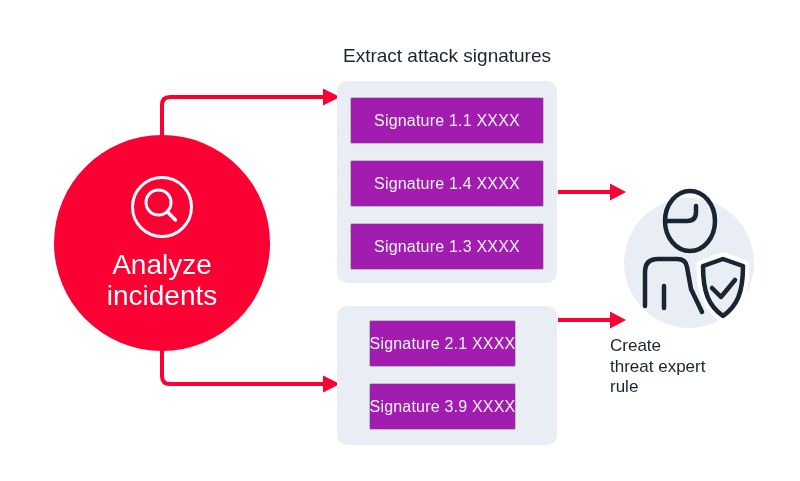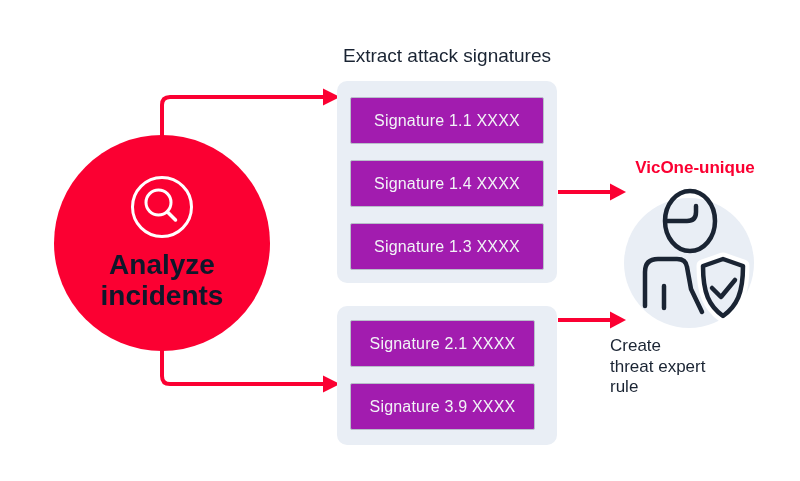--- a/index.html
+++ b/index.html
@@ -28,23 +28,23 @@
     width: 216px; height: 216px;
     border-radius: 50%;
     background: #fb0032;
     display: flex;
     flex-direction: column;
     align-items: center;
     justify-content: center;
   }
   .analyze-circle svg { margin-bottom: 10px; }
   .analyze-label {
-    color: #0f172a;
+    color: #ffffff;
     font-size: 28px;
-    font-weight: 700;
+    font-weight: 400;
     line-height: 1.1;
     text-align: center;
     white-space: pre-line;
   }
   
   .sig-title {
     position: absolute;
     left: 297px; top: 45px;
     width: 300px;
     text-align: center;
@@ -58,21 +58,21 @@
     left: 337px;
     width: 220px;
     background: #e9eef5;
     border-radius: 10px;
     box-sizing: border-box;
     display: flex;
     flex-direction: column;
     gap: 16px;
   }
   .sig-group-1 { top: 81px;  height: 202px; padding: 16px 13px 13px 13px; }
-  .sig-group-2 { top: 306px; height: 139px; padding: 14px 22px 15px 13px; }
+  .sig-group-2 { top: 306px; height: 139px; padding: 14px 22px 15px 13px; align-items: center; }
   .sig-box {
     height: 47px;
     box-sizing: border-box;
     background: #a21caf;
     border: 1px solid #b8bfc9;
     border-radius: 2px;
     color: #f2f4f7;
     font-size: 16px;
     display: flex;
     align-items: center;
@@ -142,21 +142,20 @@
     <div class="sig-box">Signature 1.1 XXXX</div>
     <div class="sig-box">Signature 1.4 XXXX</div>
     <div class="sig-box">Signature 1.3 XXXX</div>
   </div>
 
   <div class="sig-group sig-group-2">
     <div class="sig-box">Signature 2.1 XXXX</div>
     <div class="sig-box">Signature 3.9 XXXX</div>
   </div>
 
-  <div class="vicone-badge">VicOne-unique</div>
 
   <svg class="expert-icon" viewBox="610 185 160 150" xmlns="http://www.w3.org/2000/svg">
     <circle cx="689" cy="263" r="65" fill="#e9eef5"></circle>
     <g stroke="#1a2433" stroke-width="4.5" fill="none" stroke-linecap="round" stroke-linejoin="round">
 
       <ellipse cx="690" cy="221" rx="25" ry="30"></ellipse>
 
       <path d="M 666 221 L 687 221 Q 696 221 696 212 L 696 206"></path>
 
       <path d="M 645 306 L 645 272 Q 645 259 658 259 L 677 259 Q 686 259 687 267 L 691 289 L 702 312"></path>

